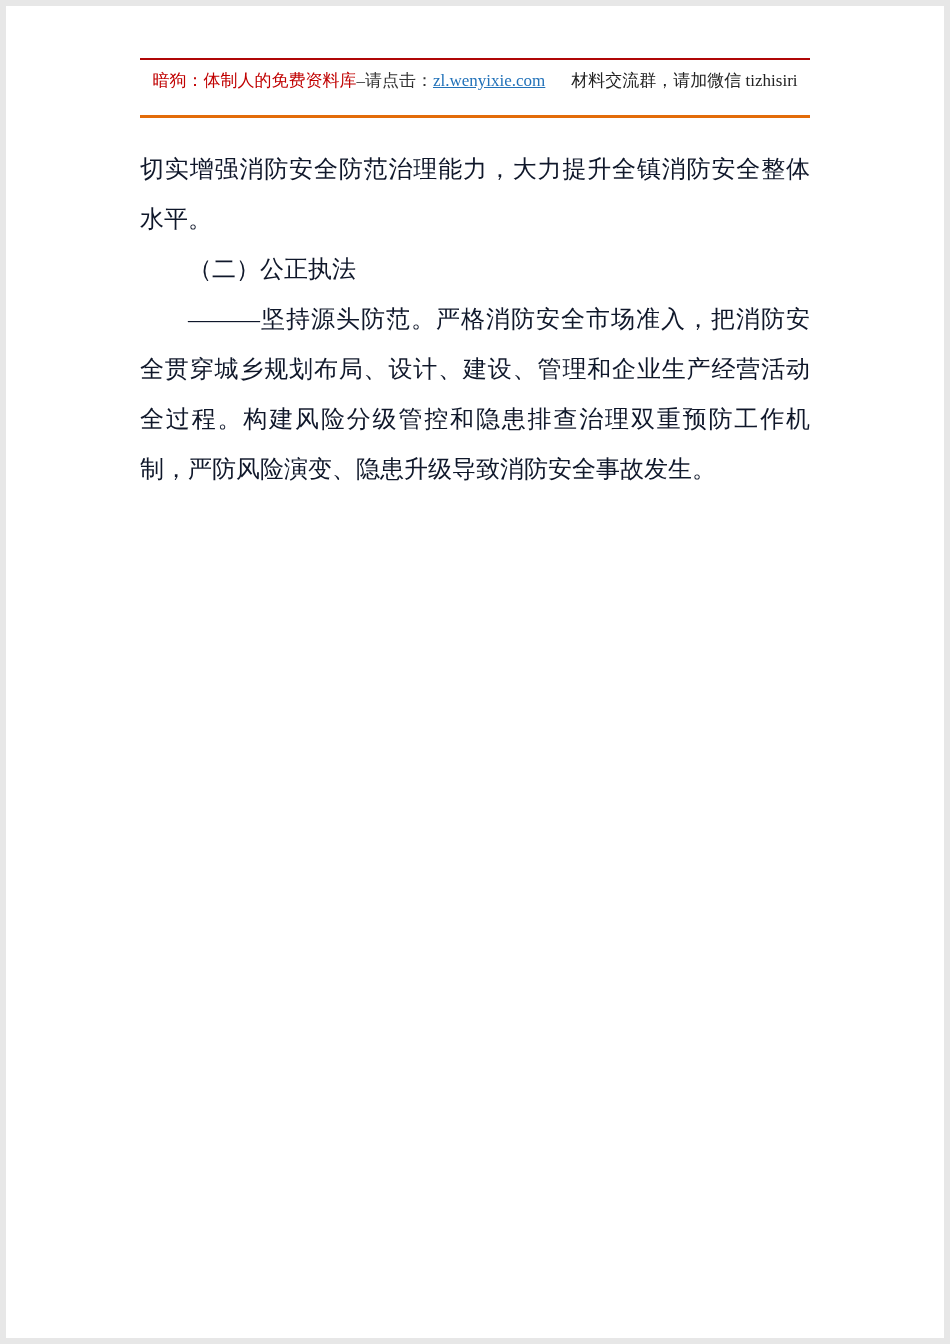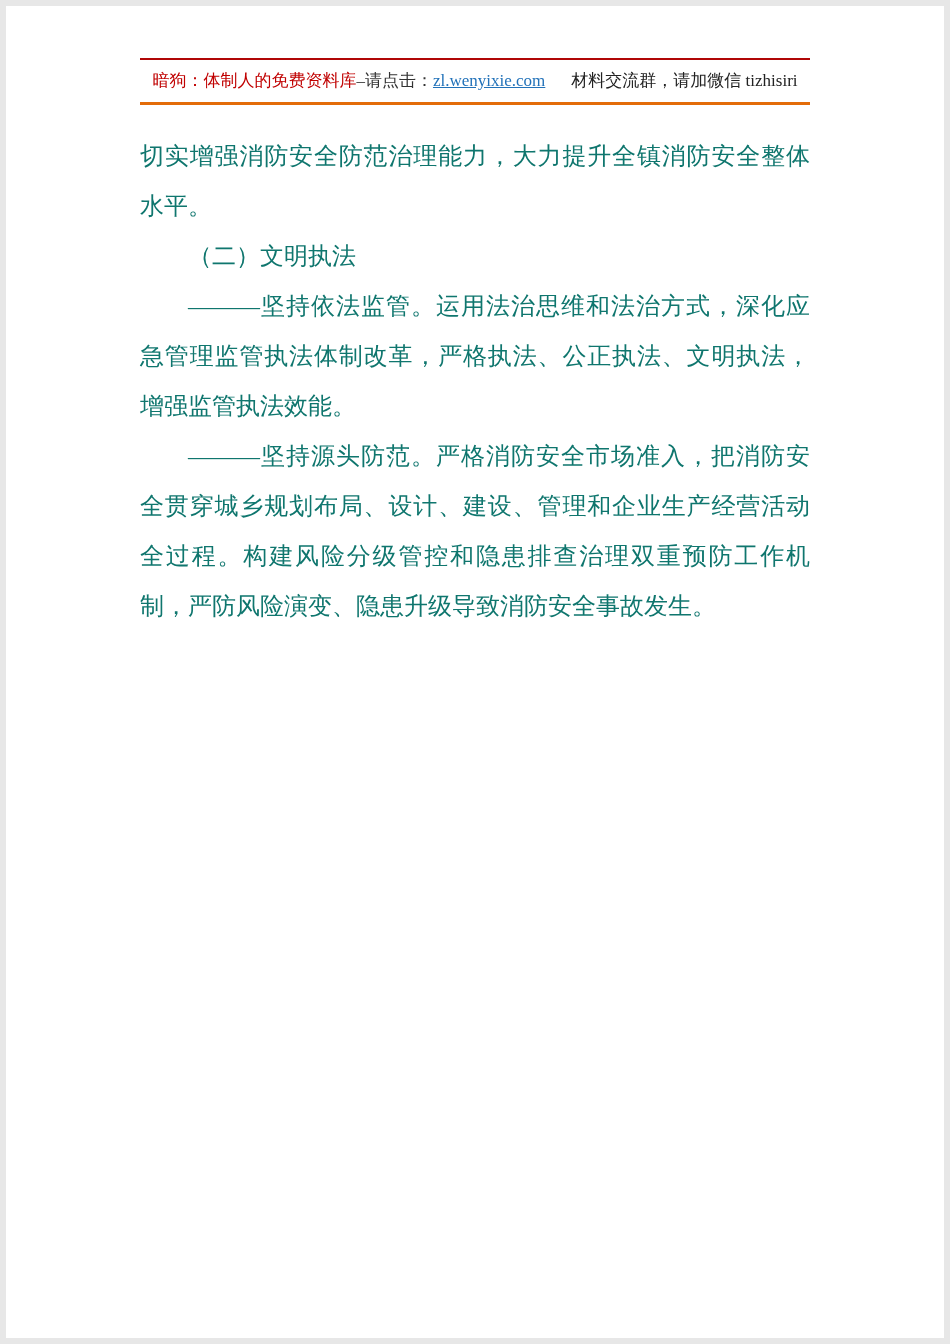--- a/index.html
+++ b/index.html
@@ -19,21 +19,21 @@
     left: 6px;
     top: 6px;
     right: 6px;
     bottom: 6px;
     background: #ffffff;
   }
   .header-banner {
     margin: 52px 134px 0 134px;
     border-top: 2px solid #b00606;
     border-bottom: 3px solid #e36c09;
-    padding: 9px 0 10px 0;
+    padding: 9px 0 23px 0;
     text-align: center;
     font-size: 17px;
     white-space: nowrap;
     color: #222222;
   }
   .brand {
     color: #c00000;
   }
   .prompt {
     color: #333333;
@@ -47,37 +47,36 @@
     color: #222222;
     margin-left: 26px;
   }
   .doc-body {
     margin: 26px 134px 0 134px;
   }
   .para {
     margin: 0;
     font-size: 24px;
     line-height: 50px;
-    color: #0f766e;
+    color: #0f172a;
     text-align: justify;
     text-justify: inter-ideograph;
   }
   .para.indent {
     text-indent: 2em;
   }
 </style>
 </head>
 <body>
 
 <div class="page">
 
   <div class="header-banner">
     <span class="brand">暗狗：体制人的免费资料库</span><span class="prompt">–请点击：</span><a class="link">zl.wenyixie.com</a><span class="suffix">材料交流群，请加微信 tizhisiri</span>
   </div>
 
   <div class="doc-body">
       <p class="para">切实增强消防安全防范治理能力，大力提升全镇消防安全整体水平。</p>
-      <p class="para indent">（二）文明执法</p>
-      <p class="para indent">———坚持依法监管。运用法治思维和法治方式，深化应急管理监管执法体制改革，严格执法、公正执法、文明执法，增强监管执法效能。</p>
+      <p class="para indent">（二）公正执法</p>
       <p class="para indent">———坚持源头防范。严格消防安全市场准入，把消防安全贯穿城乡规划布局、设计、建设、管理和企业生产经营活动全过程。构建风险分级管控和隐患排查治理双重预防工作机制，严防风险演变、隐患升级导致消防安全事故发生。</p>
     </div>
 
 </div>
 
 </body></html>

